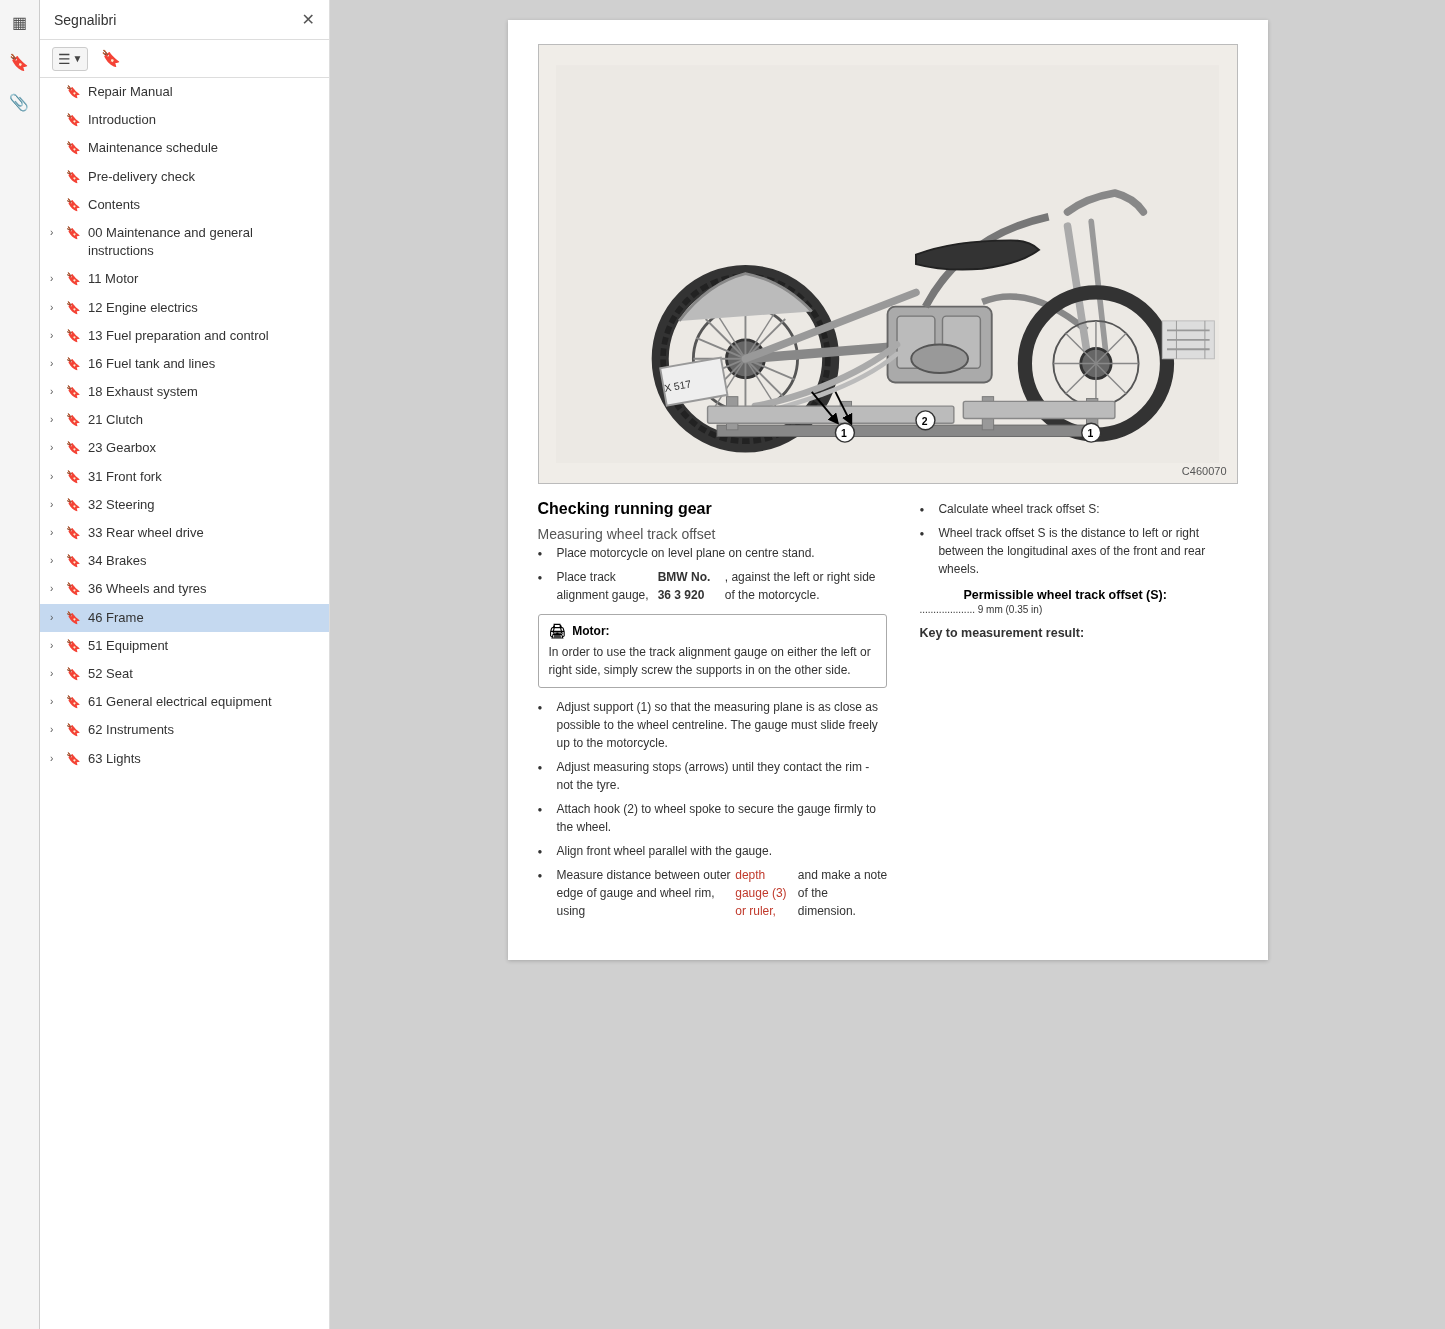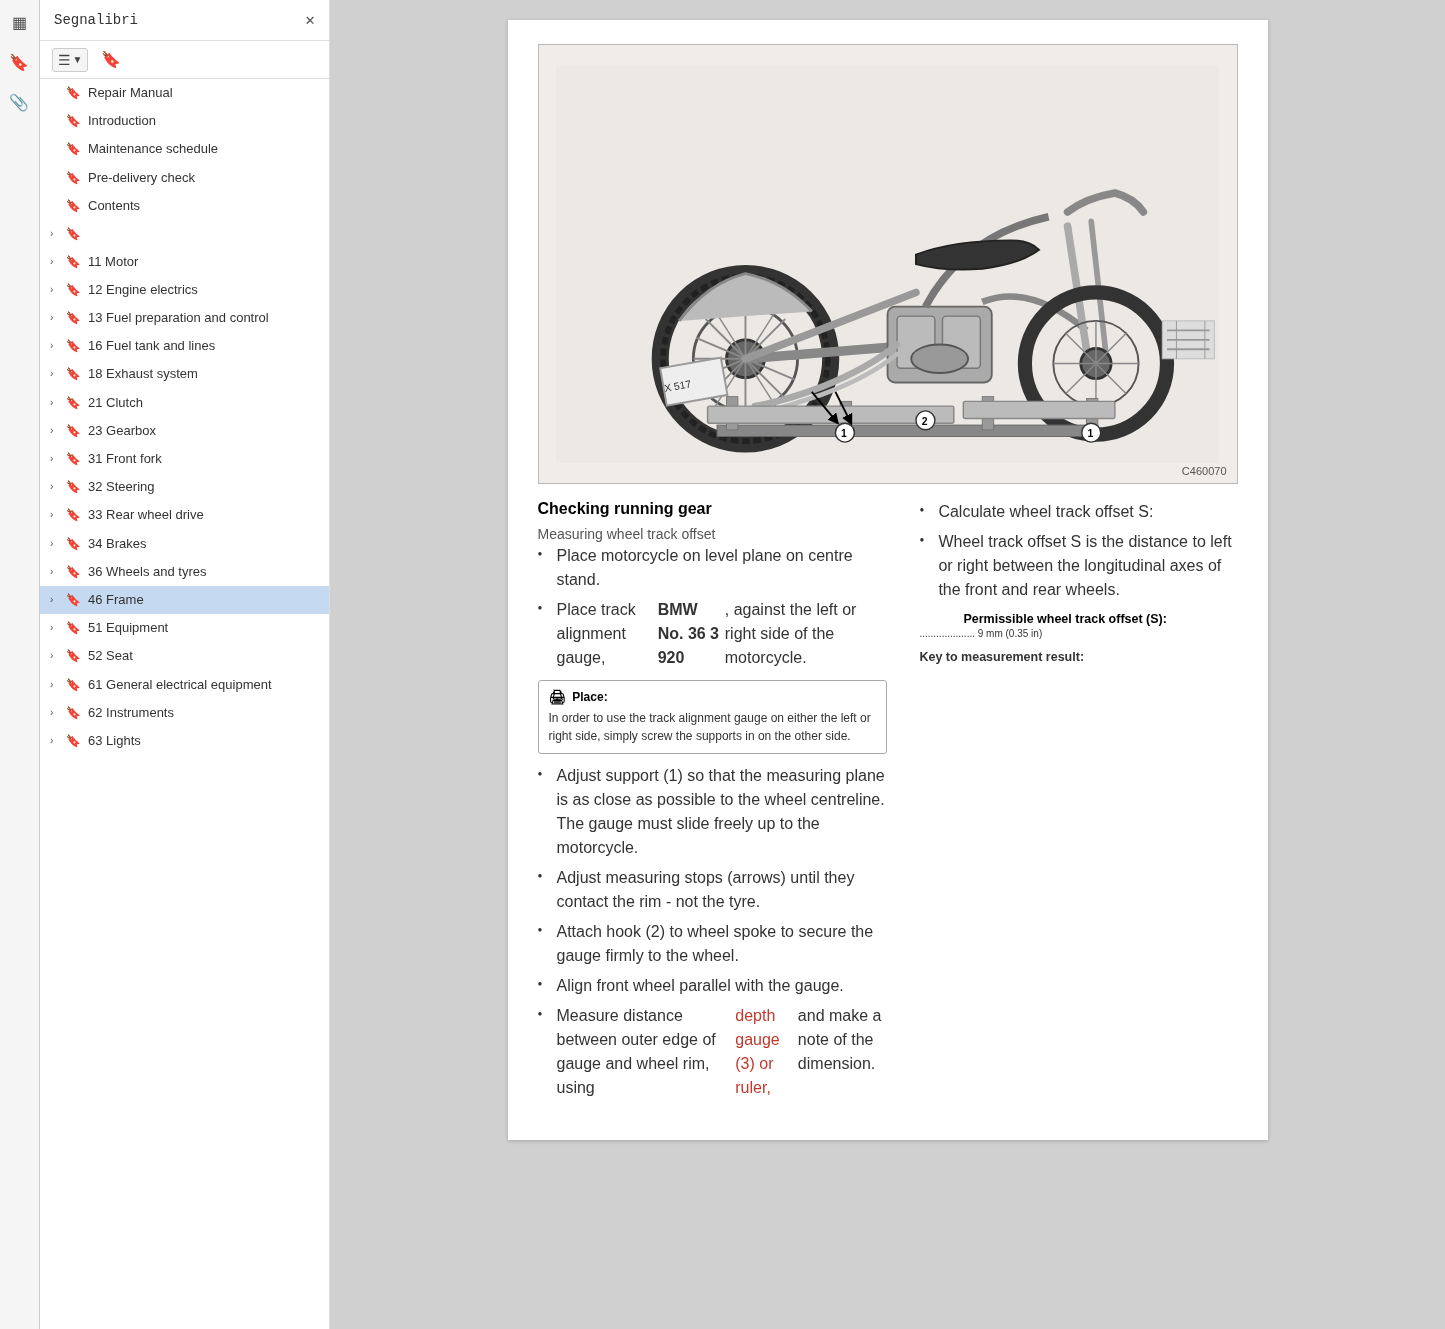--- a/index.html
+++ b/index.html
@@ -46,21 +46,20 @@
       display: flex;
       flex-direction: column;
       height: 100%;
     }
     .sidebar-header {
       display: flex;
       justify-content: space-between;
       align-items: center;
       padding: 10px 14px;
       border-bottom: 1px solid #ddd;
-      font-family: Liberation Mono, monospace;
     }
     .sidebar-title {
       font-size: 14px;
       font-weight: normal;
       color: #333;
     }
     .sidebar-close {
       cursor: pointer;
       color: #555;
       font-size: 16px;
@@ -189,21 +188,21 @@
     }
     .bullet-list {
       list-style: none;
       padding: 0;
       margin: 0 0 10px 0;
     }
     .bullet-list li {
       display: flex;
       align-items: flex-start;
       margin-bottom: 6px;
-      font-size: 16px;
+      font-size: 12px;
       line-height: 1.5;
       color: #333;
     }
     .bullet-list li::before {
       content: "●";
       min-width: 14px;
       margin-right: 5px;
       font-size: 8px;
       margin-top: 4px;
       color: #333;
@@ -303,20 +302,21 @@
         <span class="item-label">Pre-delivery check</span>
       </div>
       <div class="sidebar-item">
         <span class="expand-arrow"> </span>
         <span class="bookmark-icon">🔖</span>
         <span class="item-label">Contents</span>
       </div>
       <div class="sidebar-item">
         <span class="expand-arrow">›</span>
         <span class="bookmark-icon">🔖</span>
+        <span class="item-label">00 Maintenance and general instructions</span>
       </div>
       <div class="sidebar-item">
         <span class="expand-arrow">›</span>
         <span class="bookmark-icon">🔖</span>
         <span class="item-label">11 Motor</span>
       </div>
       <div class="sidebar-item">
         <span class="expand-arrow">›</span>
         <span class="bookmark-icon">🔖</span>
         <span class="item-label">12 Engine electrics</span>
@@ -519,21 +519,21 @@
         <h3 class="sub-title">Measuring wheel track offset</h3>
 
         <ul class="bullet-list" id="bullets-left-1-container">
             <li>Place motorcycle on level plane on centre stand.</li>
             <li>Place track alignment gauge, <strong>BMW No. 36 3 920</strong>, against the left or right side of the motorcycle.</li>
           </ul>
 
         <div class="note-box">
           <div class="note-header">
             <span class="note-icon">🖨</span>
-            <span>Place:</span>
+            <span>Motor:</span>
           </div>
           <div class="note-text">In order to use the track alignment gauge on either the left or right side, simply screw the supports in on the other side.</div>
         </div>
 
         <ul class="bullet-list" id="bullets-left-2-container">
             <li>Adjust support (1) so that the measuring plane is as close as possible to the wheel centreline. The gauge must slide freely up to the motorcycle.</li>
             <li>Adjust measuring stops (arrows) until they contact the rim - not the tyre.</li>
             <li>Attach hook (2) to wheel spoke to secure the gauge firmly to the wheel.</li>
             <li>Align front wheel parallel with the gauge.</li>
             <li>Measure distance between outer edge of gauge and wheel rim, using <span class="highlight">depth gauge (3) or ruler,</span> and make a note of the dimension.</li>

